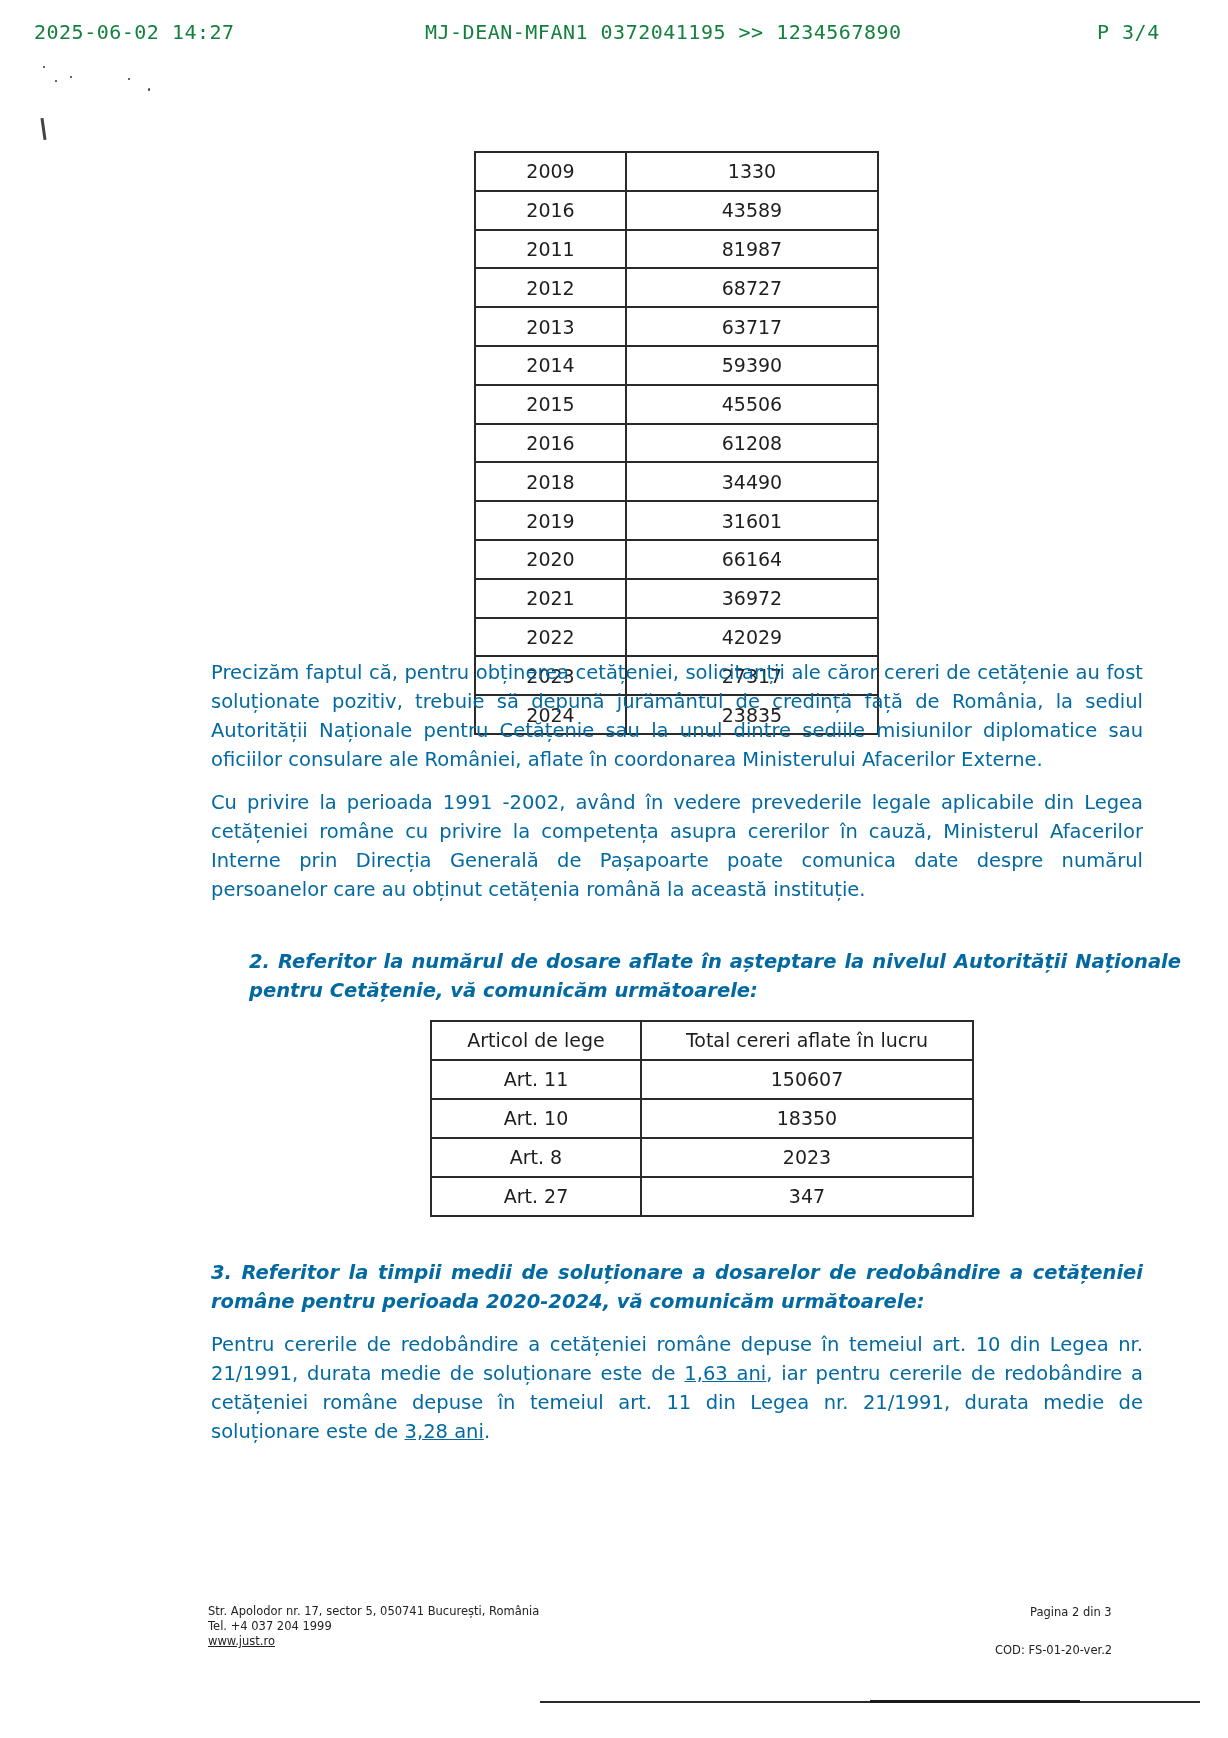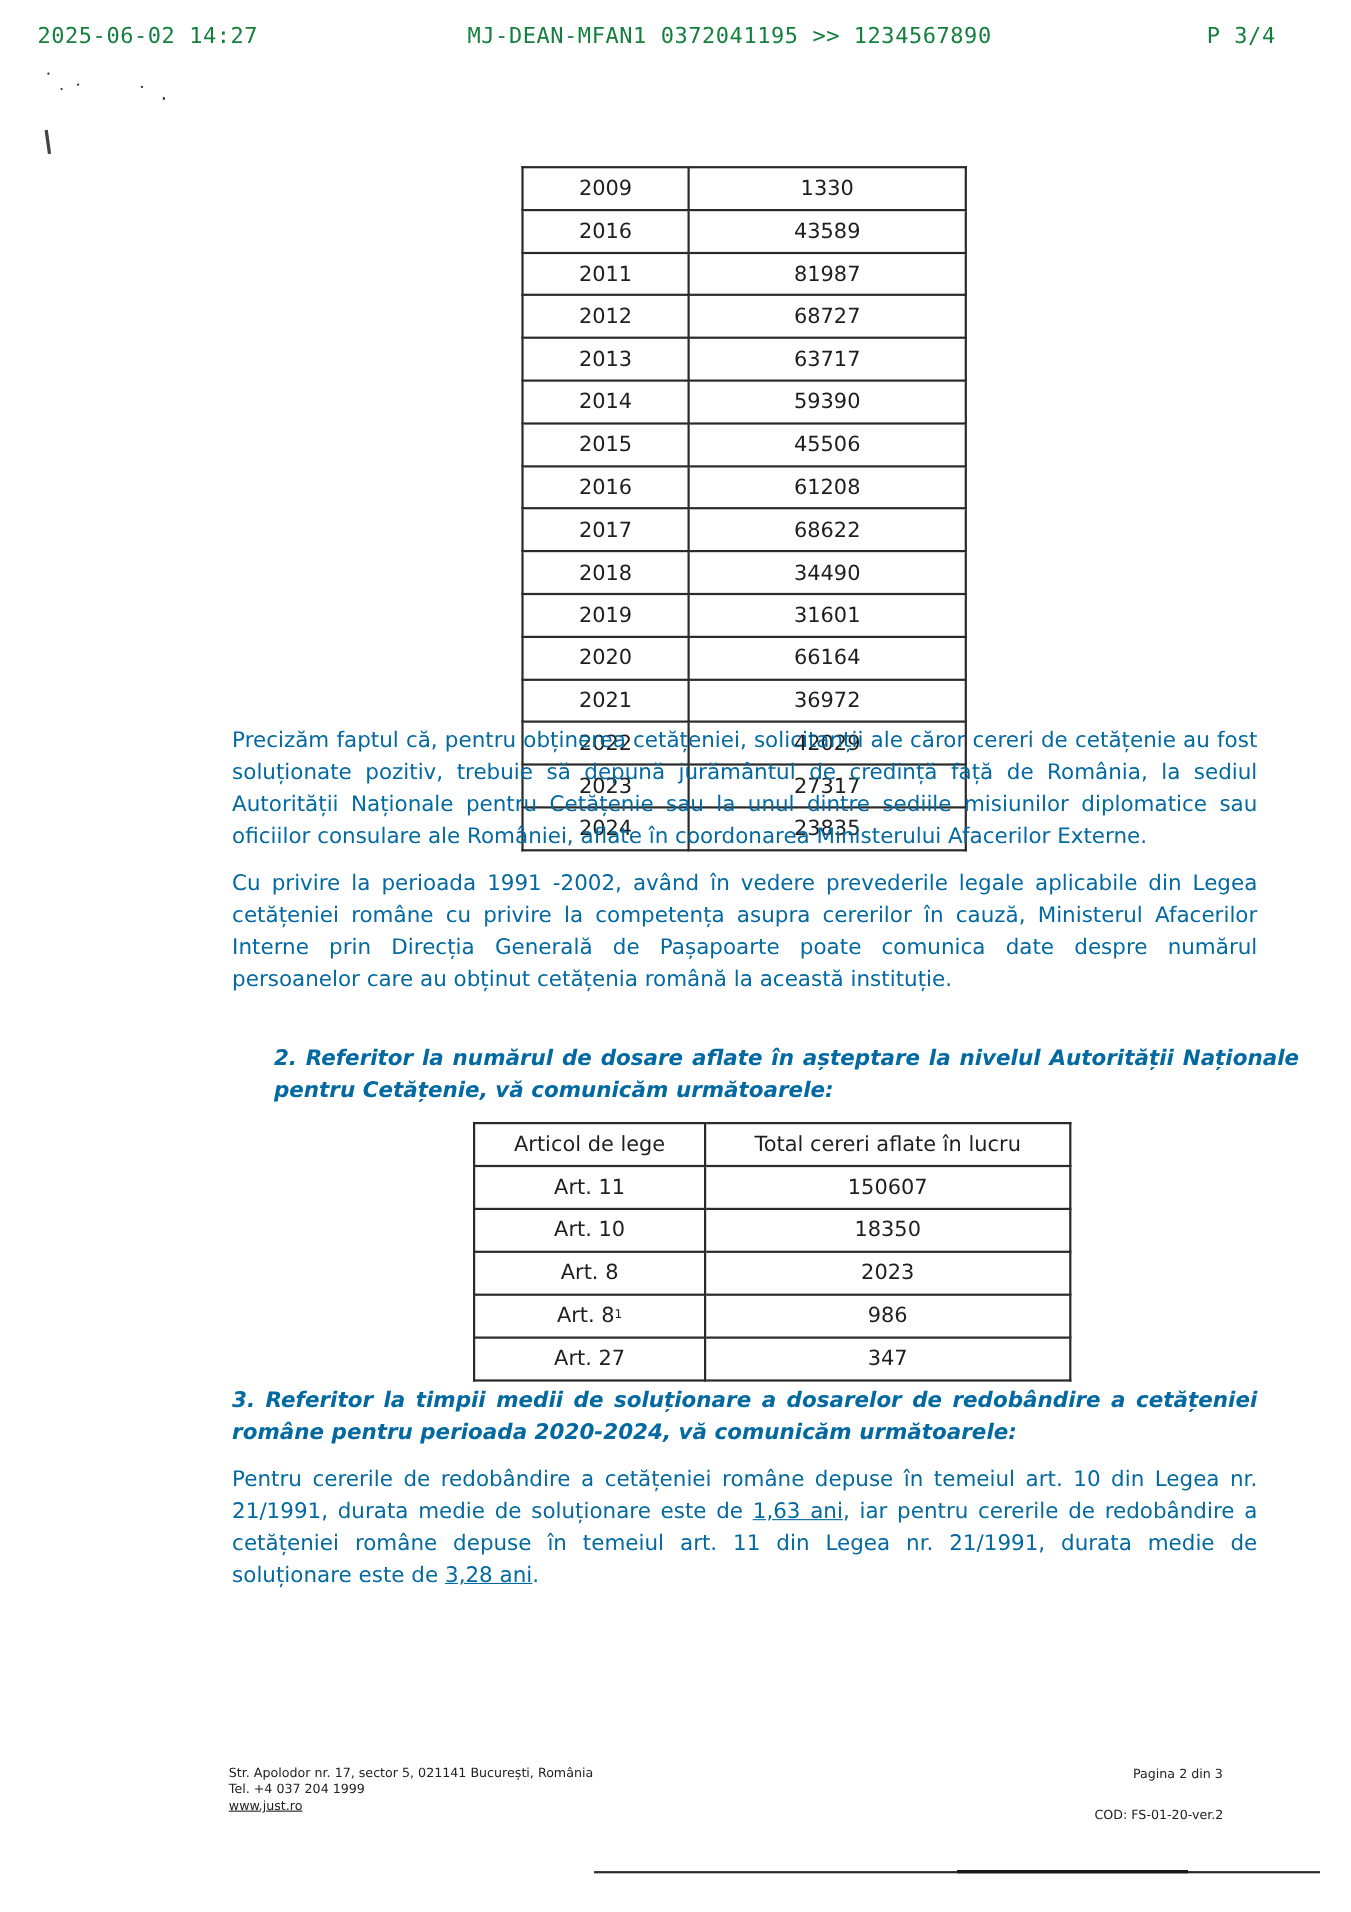--- a/index.html
+++ b/index.html
@@ -82,24 +82,20 @@
       </tr>
       <tr>
         <td class="year">2015</td>
         <td>45506</td>
       </tr>
       <tr>
         <td class="year">2016</td>
         <td>61208</td>
       </tr>
       <tr>
-        <td class="year">2017</td>
-        <td>68622</td>
-      </tr>
-      <tr>
         <td class="year">2018</td>
         <td>34490</td>
       </tr>
       <tr>
         <td class="year">2019</td>
         <td>31601</td>
       </tr>
       <tr>
         <td class="year">2020</td>
         <td>66164</td>
@@ -141,34 +137,30 @@
       </tr>
       <tr>
         <td class="c1"><span>Art. 10</span></td>
         <td>18350</td>
       </tr>
       <tr>
         <td class="c1"><span>Art. 8</span></td>
         <td>2023</td>
       </tr>
       <tr>
-        <td class="c1"><span>Art. 8</span><sup>1</sup></td>
-        <td>986</td>
-      </tr>
-      <tr>
         <td class="c1"><span>Art. 27</span></td>
         <td>347</td>
       </tr>
     </tbody>
 </table>
 
 <div class="para bold-it" id="h3">3. Referitor la timpii medii de soluționare a dosarelor de redobândire a cetățeniei române pentru perioada 2020-2024, vă comunicăm următoarele:</div>
 <div class="para" id="p3"><span>Pentru cererile de redobândire a cetățeniei române depuse în temeiul art. 10 din Legea nr. 21/1991, durata medie de soluționare este de </span><span class="ul">1,63 ani</span><span>, iar pentru cererile de redobândire a cetățeniei române depuse în temeiul art. 11 din Legea nr. 21/1991, durata medie de soluționare este de </span><span class="ul">3,28 ani</span><span>.</span></div>
 
 <div class="footer-left">
-  <div>Str. Apolodor nr. 17, sector 5, 021141 București, România</div>
+  <div>Str. Apolodor nr. 17, sector 5, 050741 București, România</div>
   <div>Tel. +4 037 204 1999</div>
   <div class="link">www.just.ro</div>
 </div>
 <div class="footer-right">Pagina 2 din 3</div>
 <div class="footer-code">COD: FS-01-20-ver.2</div>
 <div class="footer-rule"></div>
 <div class="footer-rule-thick"></div>
 
 </body></html>

